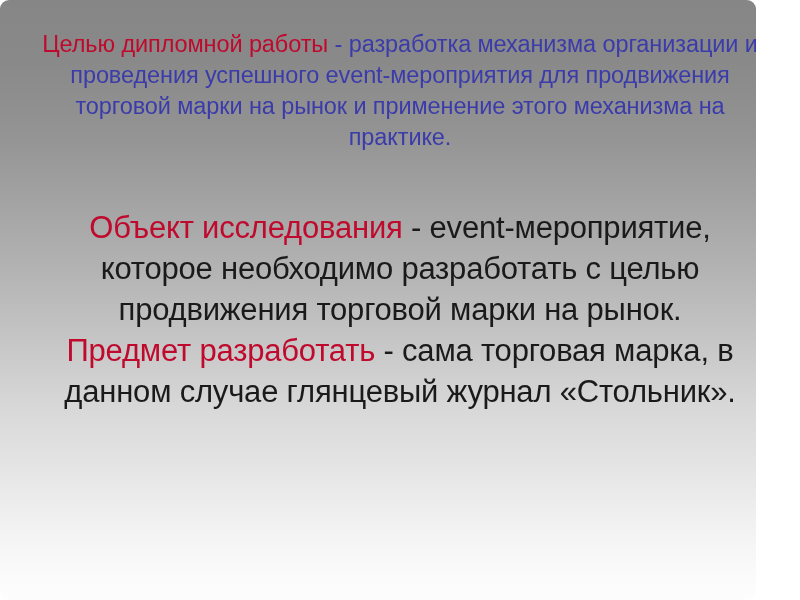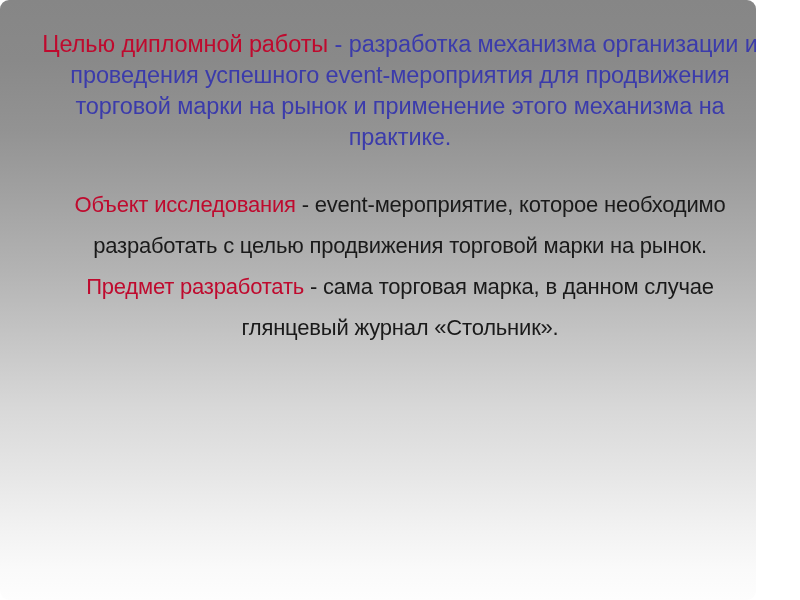--- a/index.html
+++ b/index.html
@@ -53,23 +53,23 @@
     top: 29px;
     padding: 0 26px;
     font-size: 23.5px;
     line-height: 31px;
     font-weight: 400;
     letter-spacing: -0.1px;
   }
 
   
   #block-research {
-    top: 184px;
+    top: 207px;
     padding: 0 58px;
-    font-size: 22px;
+    font-size: 31px;
     line-height: 41px;
     font-weight: 400;
     letter-spacing: -0.2px;
   }
 
   
   .run-red {
     color: #bf0a2e;
   }
 

